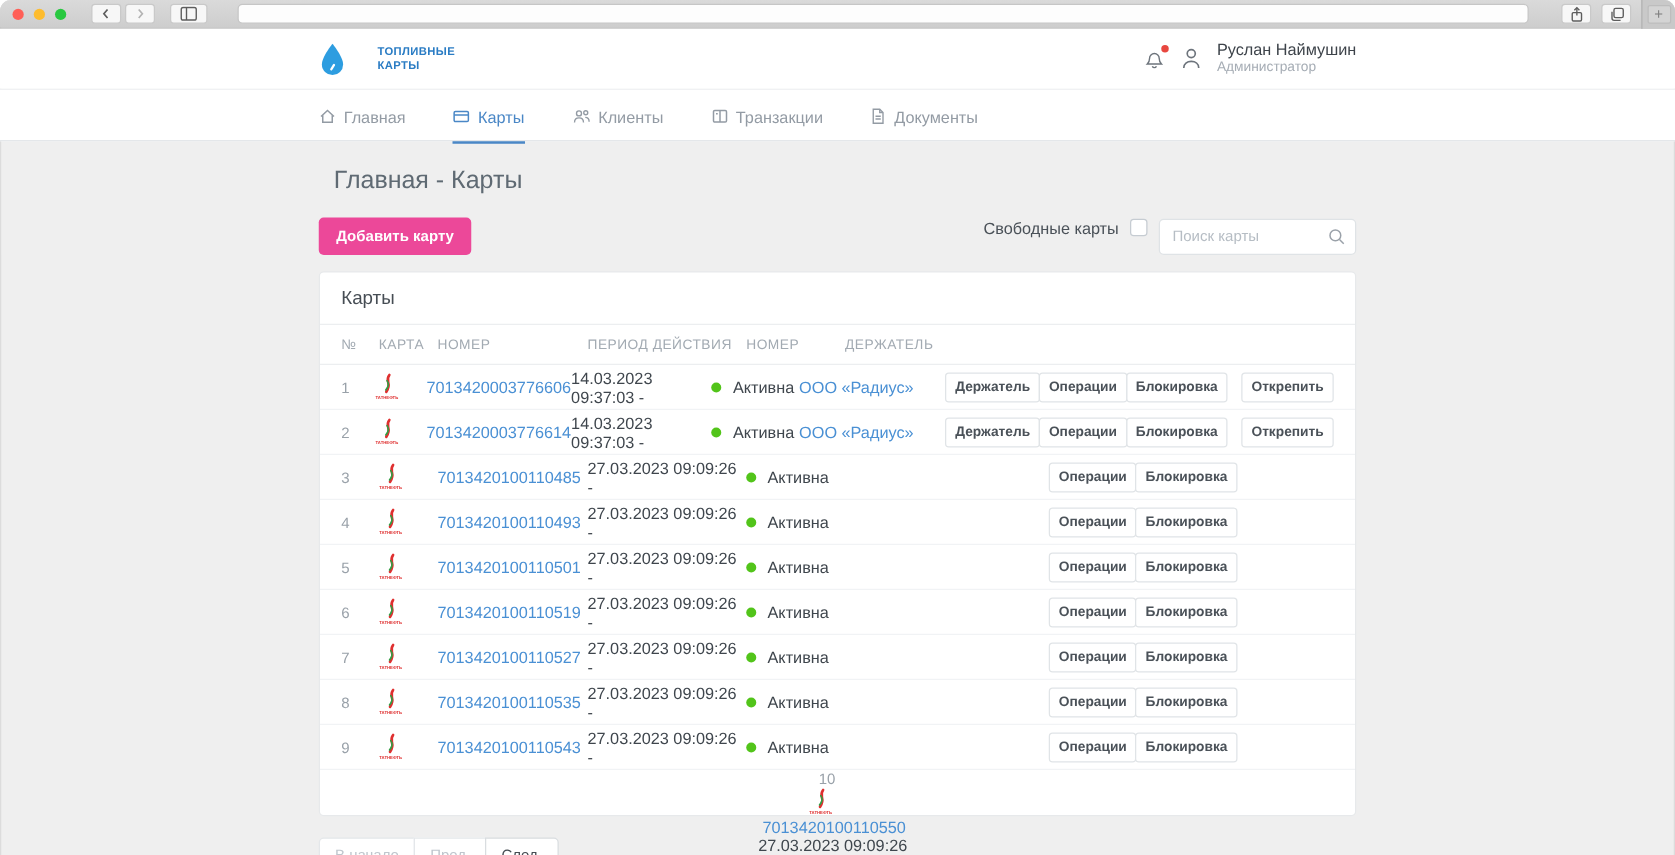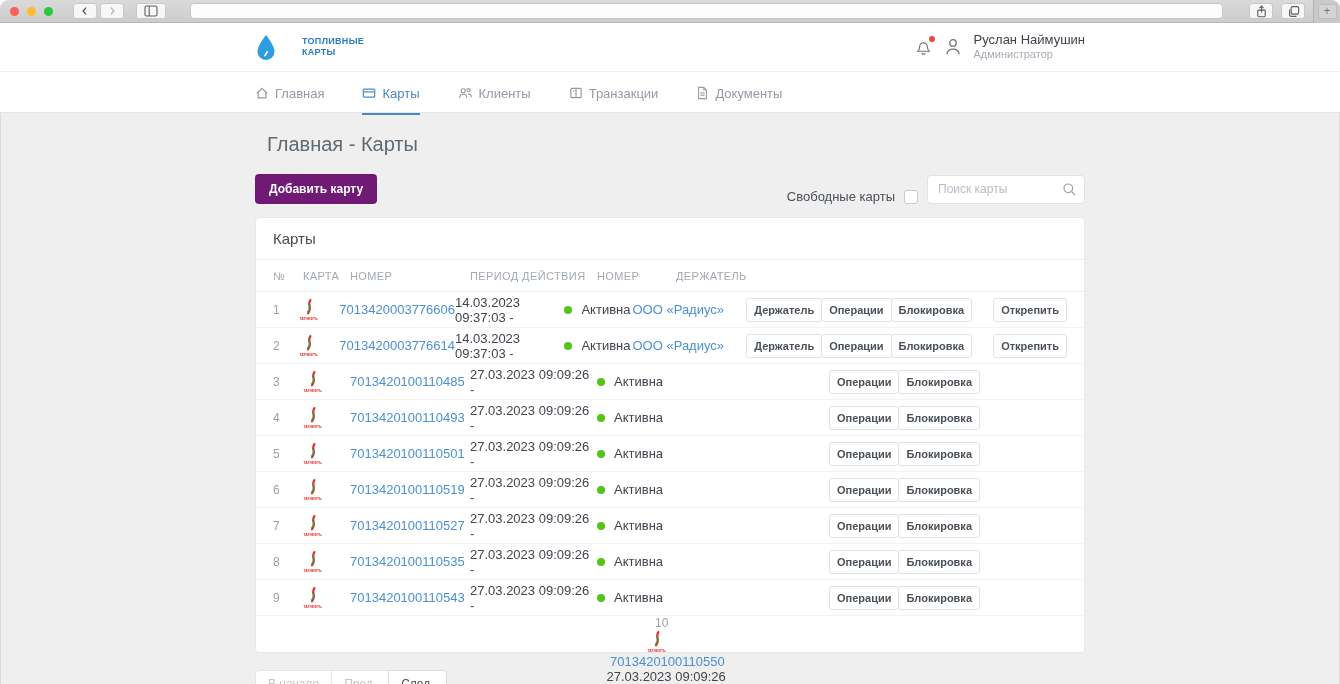--- a/index.html
+++ b/index.html
@@ -51,23 +51,23 @@
   .nav-item { display:flex; align-items:center; gap:6px; font-size:13px; color:#939ba4;
     position:relative; cursor:pointer; height:100%; }
   .nav-item .nav-icon { display:flex; }
   .nav-item.active { color:#4a87c6; }
   .nav-item.active::after { content:""; position:absolute; left:0; right:0; bottom:-1px; height:2px; background:#4a87c6; }
 
   
   .content { padding-top:20px; }
   .page-title { font-size:20px; font-weight:400; color:#5f6a73; margin:0 12px 18px; }
   .toolbar { display:flex; align-items:center; margin-bottom:13px; }
-  .btn-add { background:#701a75; color:#fff; font-size:12px; font-weight:bold;
+  .btn-add { background:#ec4899; color:#fff; font-size:12px; font-weight:bold;
     border:none; border-radius:4px; padding:8px 14px; font-family:inherit; cursor:pointer; }
-  .toolbar-right { margin-left:auto; display:flex; align-items:flex-end; gap:9px; }
+  .toolbar-right { margin-left:auto; display:flex; align-items:flex-start; gap:9px; }
   .free-label { font-size:13px; color:#4a5158; }
   .checkbox { width:14px; height:14px; border:1px solid #c6ccd2; border-radius:3px; background:#fff; cursor:pointer; }
   .search-wrap { position:relative; }
   .search-input { width:158px; height:29px; border:1px solid #dfe3e6; border-radius:4px;
     padding:0 28px 0 10px; font-size:12px; color:#4a5158; background:#fff; font-family:inherit; }
   .search-input::placeholder { color:#b6bdc4; }
   .search-icon { position:absolute; right:8px; top:7px; color:#9aa1a9; display:flex; }
 
   
   .panel { background:#fff; border:1px solid #e7e9eb; border-radius:4px; }
@@ -82,21 +82,21 @@
     border-bottom:1px solid #f1f3f5; font-size:13px; color:#3f464d; }
   .trow:last-child { border-bottom:none;flex-direction:column; }
   .row-num { color:#99a1a9; font-size:12px; }
   .link { color:#4a90d4; text-decoration:none; cursor:pointer; }
   .status-dot { width:8px; height:8px; border-radius:50%; background:#52c41a; display:inline-block; margin-right:9px; flex:none; }
   .act-group { display:flex; }
   .act-btn { font-size:11px; font-weight:bold; color:#4a5158; background:#fff;
     border:1px solid #e0e4e7; border-radius:3px; padding:5px 7px; margin-left:-1px;
     font-family:inherit; cursor:pointer; white-space:nowrap; }
   .act-group .act-btn:first-child { margin-left:0; }
-  .detach-slot { min-width:66px; margin-left:21px; display:flex; }
+  .detach-slot { min-width:66px; margin-left:11px; display:flex; }
   .detach-slot .act-btn { margin-left:0; width:100%; }
 
   
   .pagination { margin-top:17px; display:flex; padding-bottom:20px; }
   .page-btn { font-size:12px; padding:6px 12px; background:#fff; border:1px solid #e4e7ea;
     margin-left:-1px; color:#454c52; font-family:inherit; cursor:pointer; }
   .page-btn:first-child { border-radius:4px 0 0 4px; margin-left:0; }
   .page-btn:last-child { border-radius:0 4px 4px 0; border-color:#d9dde0; }
   .page-btn.disabled { color:#bfc6cd; }
 

